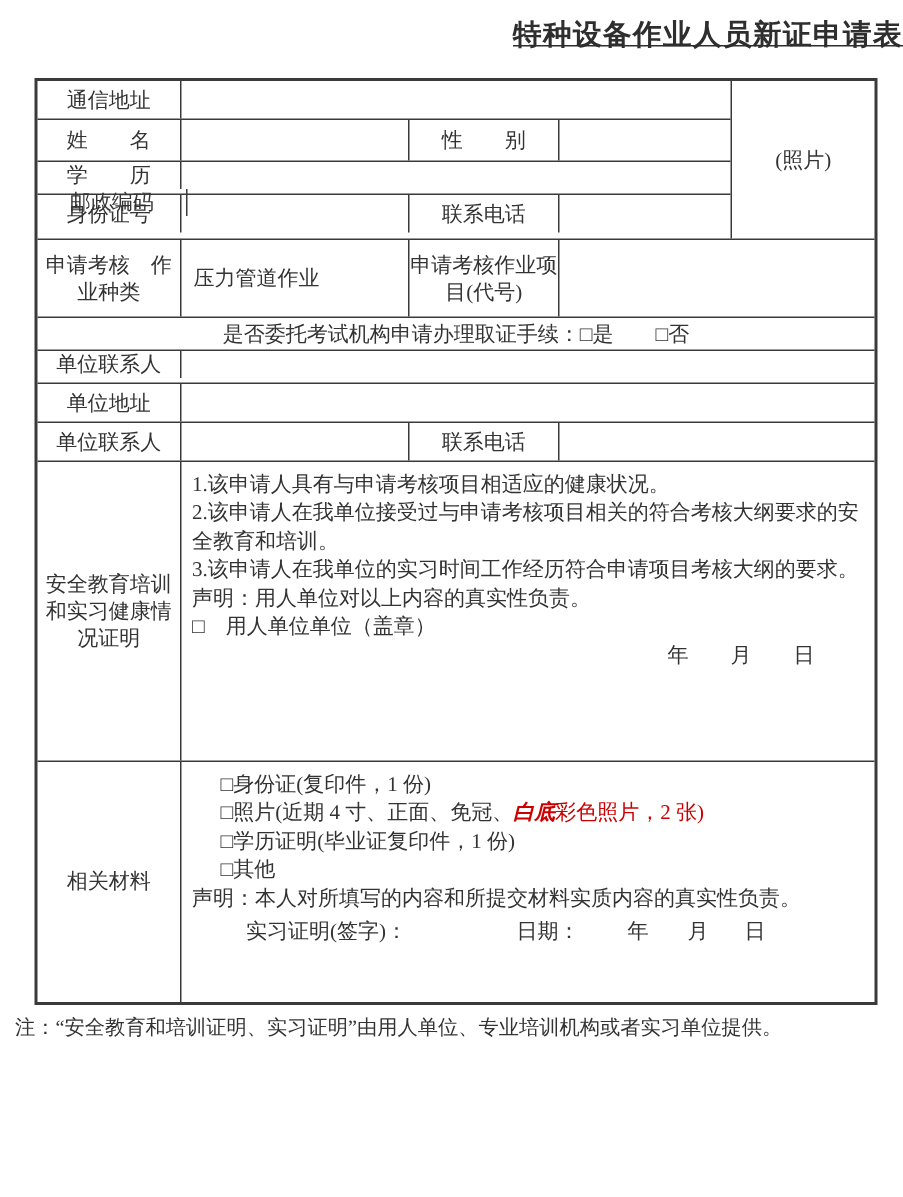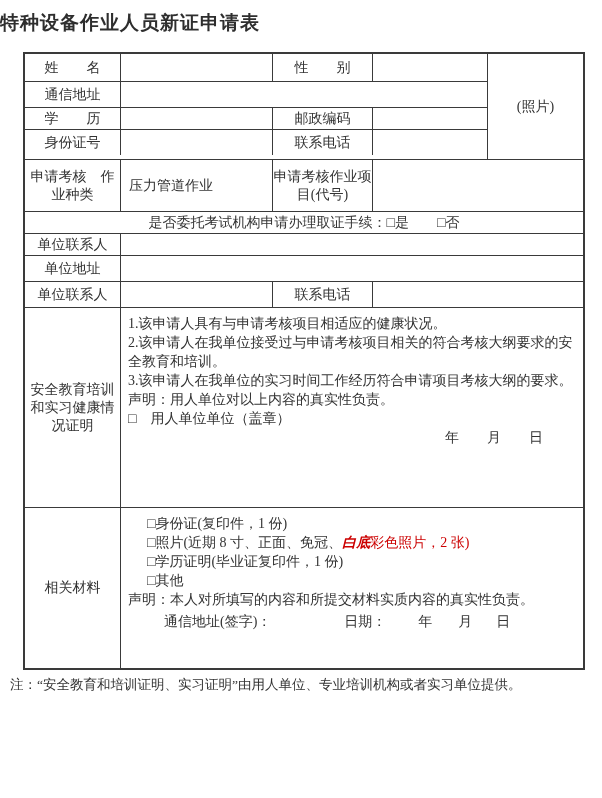--- a/index.html
+++ b/index.html
@@ -4,25 +4,26 @@
 <style>
   html,body{margin:0;padding:0;background:#ffffff;}
   body{
     width:602px;height:798px;overflow:hidden;
     font-family:"Liberation Serif","DejaVu Serif",serif;
     color:#333333;
     -webkit-font-smoothing:antialiased;
   }
   .title{
     margin:10px 0 0 0;
-    text-align:left;
+    text-align:right;
     font-size:19px;
     font-weight:bold;
     letter-spacing:1px;
     color:#2e2e2e;
+    text-decoration:underline;
   }
   .form-table{
     margin:16px 0 0 23px;
     width:562px;
     border:2px solid #3a3a3a;
     box-sizing:border-box;
     font-size:14px;
   }
   .r{display:flex;border-bottom:1px solid #3a3a3a;box-sizing:border-box;}
   .r:last-child{border-bottom:none;}
@@ -30,21 +31,21 @@
     box-sizing:border-box;
     display:flex;align-items:center;
     white-space:pre-wrap;
   }
   .br{border-right:1px solid #3a3a3a;}
   .lbl{justify-content:center;text-align:center;}
   .w96{width:96px;flex:none;}
   .w152{width:152px;flex:none;}
   .w100{width:100px;flex:none;}
   .grow{flex:1 1 auto;}
-  .h28{height:28px;}.h27{height:22px;}.h26{height:26px;}.h25{height:25px;}
+  .h28{height:28px;}.h27{height:22px;flex-direction:column;}.h26{height:26px;}.h25{height:25px;}
   .h52{height:52px;}.h104{height:104px;}.h200{height:200px;}.h160{height:160px;}
   .photo-row{height:106px;}
   .photo-left{flex:1 1 auto;display:flex;flex-direction:column;}
   .photo-left .r:last-child{border-bottom:none;}
   .photo-cell{
     width:96px;flex:none;
     border-left:1px solid #3a3a3a;
     display:flex;align-items:center;justify-content:center;
     box-sizing:border-box;
   }
@@ -77,28 +78,28 @@
 </style>
 </head>
 <body>
 
 <h1 class="title">特种设备作业人员新证申请表</h1>
 
 <div class="form-table">
 
   <div class="r photo-row">
     <div class="photo-left">
+      <div class="r h26">
+        <div class="c br lbl w96">通信地址</div>
+        <div class="c grow"></div>
+      </div>
       <div class="r h28">
         <div class="c br lbl w96">姓　　名</div>
         <div class="c br w152"></div>
         <div class="c br lbl w100">性　　别</div>
-        <div class="c grow"></div>
-      </div>
-      <div class="r h26">
-        <div class="c br lbl w96">通信地址</div>
         <div class="c grow"></div>
       </div>
       <div class="r h27">
         <div class="c br lbl w96">学　　历</div>
         <div class="c br w152"></div>
         <div class="c br lbl w100">邮政编码</div>
         <div class="c grow"></div>
       </div>
       <div class="r h25">
         <div class="c br lbl w96">身份证号</div>
@@ -146,26 +147,26 @@
       <p class="mt10">声明：用人单位对以上内容的真实性负责。</p>
       <p class="mt26 seal-line">□　用人单位单位（盖章）</p>
       <p class="date-line-right">年　　月　　日</p>
     </div>
   </div>
 
   <div class="r h160">
     <div class="c br lbl w96">相关材料</div>
     <div class="grow content">
       <p class="mat-item">□身份证(复印件，1 份)</p>
-      <p class="mat-item"><span>□照片(近期 8 寸、正面、免冠、</span><span class="red-bold">白底</span><span class="red">彩色照片，2 张)</span></p>
+      <p class="mat-item"><span>□照片(近期 4 寸、正面、免冠、</span><span class="red-bold">白底</span><span class="red">彩色照片，2 张)</span></p>
       <p class="mat-item">□学历证明(毕业证复印件，1 份)</p>
       <p class="mat-item">□其他</p>
       <p>声明：本人对所填写的内容和所提交材料实质内容的真实性负责。</p>
       <div class="sign-row">
-        <span class="sign-name">通信地址(签字)：</span>
+        <span class="sign-name">实习证明(签字)：</span>
         <span class="sign-date">日期：</span>
         <span class="sign-y">年</span>
         <span class="sign-m">月</span>
         <span class="sign-d">日</span>
       </div>
     </div>
   </div>
 
 </div>
 

